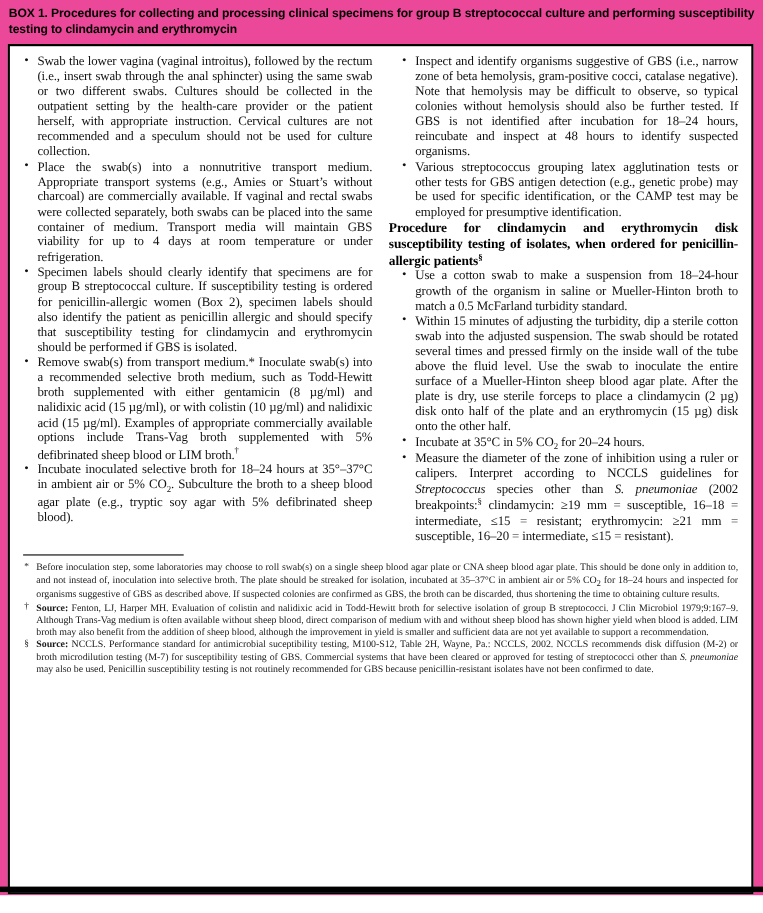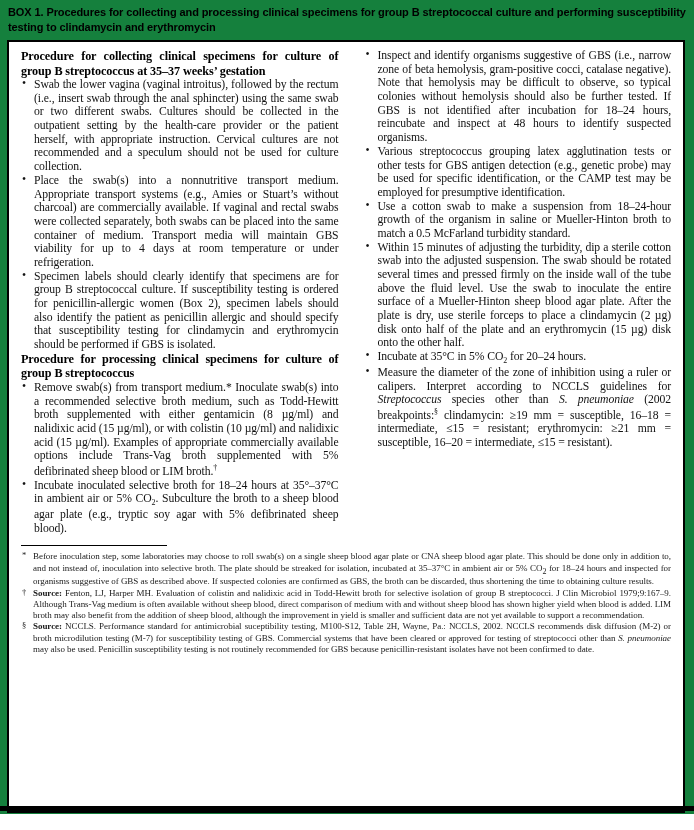--- a/index.html
+++ b/index.html
@@ -1,16 +1,16 @@
 <!DOCTYPE html>
 <html lang="en"><head>
 <meta charset="utf-8">
 <style>
   html,body{margin:0;padding:0;background:#fff;}
-  .page{position:relative;width:694px;height:814px;background:#15803d;color:#111;overflow:hidden;}
+  .page{position:relative;width:694px;height:814px;background:#ec4899;color:#111;overflow:hidden;}
 
   .box-header{
     position:absolute;top:5px;left:8px;right:6px;
     font-family:"Liberation Sans",sans-serif;font-weight:bold;
     font-size:11px;line-height:1.32;letter-spacing:-0.1px;color:#000;
   }
 
   .box{
     position:absolute;top:40px;left:7px;width:678px;height:773px;
     border:2px solid #000;box-sizing:border-box;
@@ -50,55 +50,54 @@
 <body>
 
 <div class="page">
 
   <div class="box-header">BOX 1. Procedures for collecting and processing clinical specimens for group B streptococcal culture and performing susceptibility testing to clindamycin and erythromycin</div>
 
   <div class="box">
     <div class="columns">
 
       <div class="col">
-        <div class="sec-heading">Procedure for collecting clinical specimens for culture of group B streptococcus at 35–37 weeks’ gestation</div>
         <div class="bullet">
           <span class="b">•</span>
           <span class="bt">Swab the lower vagina (vaginal introitus), followed by the rectum (i.e., insert swab through the anal sphincter) using the same swab or two different swabs. Cultures should be collected in the outpatient setting by the health-care provider or the patient herself, with appropriate instruction. Cervical cultures are not recommended and a speculum should not be used for culture collection.</span>
         </div>
         <div class="bullet">
           <span class="b">•</span>
           <span class="bt">Place the swab(s) into a nonnutritive transport medium. Appropriate transport systems (e.g., Amies or Stuart’s without charcoal) are commercially available. If vaginal and rectal swabs were collected separately, both swabs can be placed into the same container of medium. Transport media will maintain GBS viability for up to 4 days at room temperature or under refrigeration.</span>
         </div>
         <div class="bullet">
           <span class="b">•</span>
           <span class="bt">Specimen labels should clearly identify that specimens are for group B streptococcal culture. If susceptibility testing is ordered for penicillin-allergic women (Box 2), specimen labels should also identify the patient as penicillin allergic and should specify that susceptibility testing for clindamycin and erythromycin should be performed if GBS is isolated.</span>
         </div>
 
-        <div class="sec-heading">Procedure for processing clinical specimens for culture of group B streptococcus</div>
         <div class="bullet">
           <span class="b">•</span>
           <span class="bt">Remove swab(s) from transport medium.* Inoculate swab(s) into a recommended selective broth medium, such as Todd-Hewitt broth supplemented with either gentamicin (8 µg/ml) and nalidixic acid (15 µg/ml), or with colistin (10 µg/ml) and nalidixic acid (15 µg/ml). Examples of appropriate commercially available options include Trans-Vag broth supplemented with 5% defibrinated sheep blood or LIM broth.<sup>†</sup></span>
         </div>
         <div class="bullet">
           <span class="b">•</span>
           <span class="bt">Incubate inoculated selective broth for 18–24 hours at 35°–37°C in ambient air or 5% CO<sub>2</sub>. Subculture the broth to a sheep blood agar plate (e.g., tryptic soy agar with 5% defibrinated sheep blood).</span>
         </div>
       </div>
 
       <div class="col indent-group">
         <div class="bullet">
           <span class="b">•</span>
           <span class="bt">Inspect and identify organisms suggestive of GBS (i.e., narrow zone of beta hemolysis, gram-positive cocci, catalase negative). Note that hemolysis may be difficult to observe, so typical colonies without hemolysis should also be further tested. If GBS is not identified after incubation for 18–24 hours, reincubate and inspect at 48 hours to identify suspected organisms.</span>
         </div>
         <div class="bullet">
           <span class="b">•</span>
           <span class="bt">Various streptococcus grouping latex agglutination tests or other tests for GBS antigen detection (e.g., genetic probe) may be used for specific identification, or the CAMP test may be employed for presumptive identification.</span>
         </div>
 
+        <div class="sec-heading">Procedure for clindamycin and erythromycin disk susceptibility testing of isolates, when ordered for penicillin-allergic patients<sup>§</sup></div>
         <div class="bullet">
           <span class="b">•</span>
           <span class="bt">Use a cotton swab to make a suspension from 18–24-hour growth of the organism in saline or Mueller-Hinton broth to match a 0.5 McFarland turbidity standard.</span>
         </div>
         <div class="bullet">
           <span class="b">•</span>
           <span class="bt">Within 15 minutes of adjusting the turbidity, dip a sterile cotton swab into the adjusted suspension. The swab should be rotated several times and pressed firmly on the inside wall of the tube above the fluid level. Use the swab to inoculate the entire surface of a Mueller-Hinton sheep blood agar plate. After the plate is dry, use sterile forceps to place a clindamycin (2 µg) disk onto half of the plate and an erythromycin (15 µg) disk onto the other half.</span>
         </div>
         <div class="bullet">
           <span class="b">•</span>

